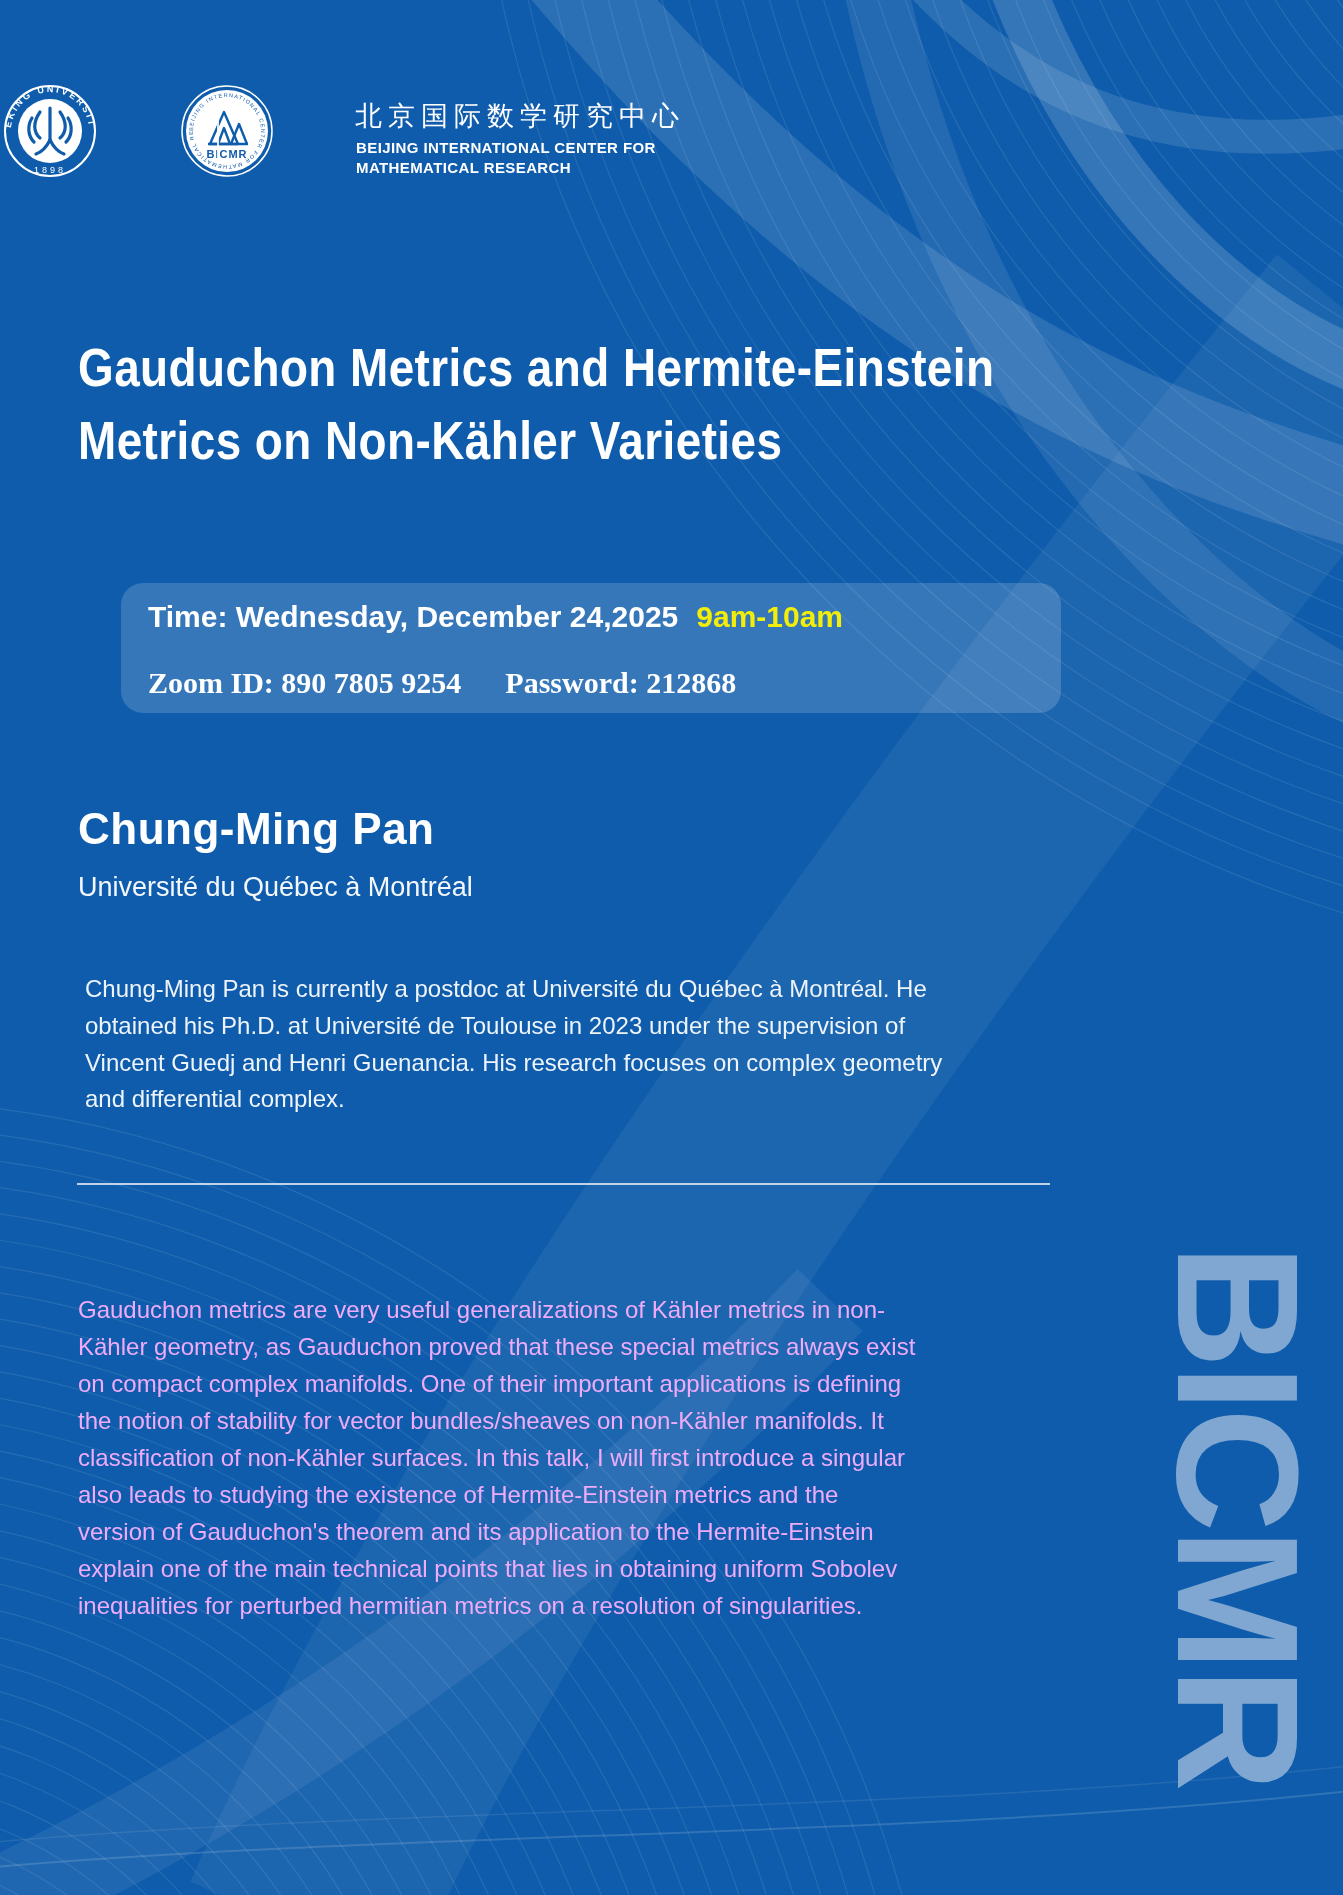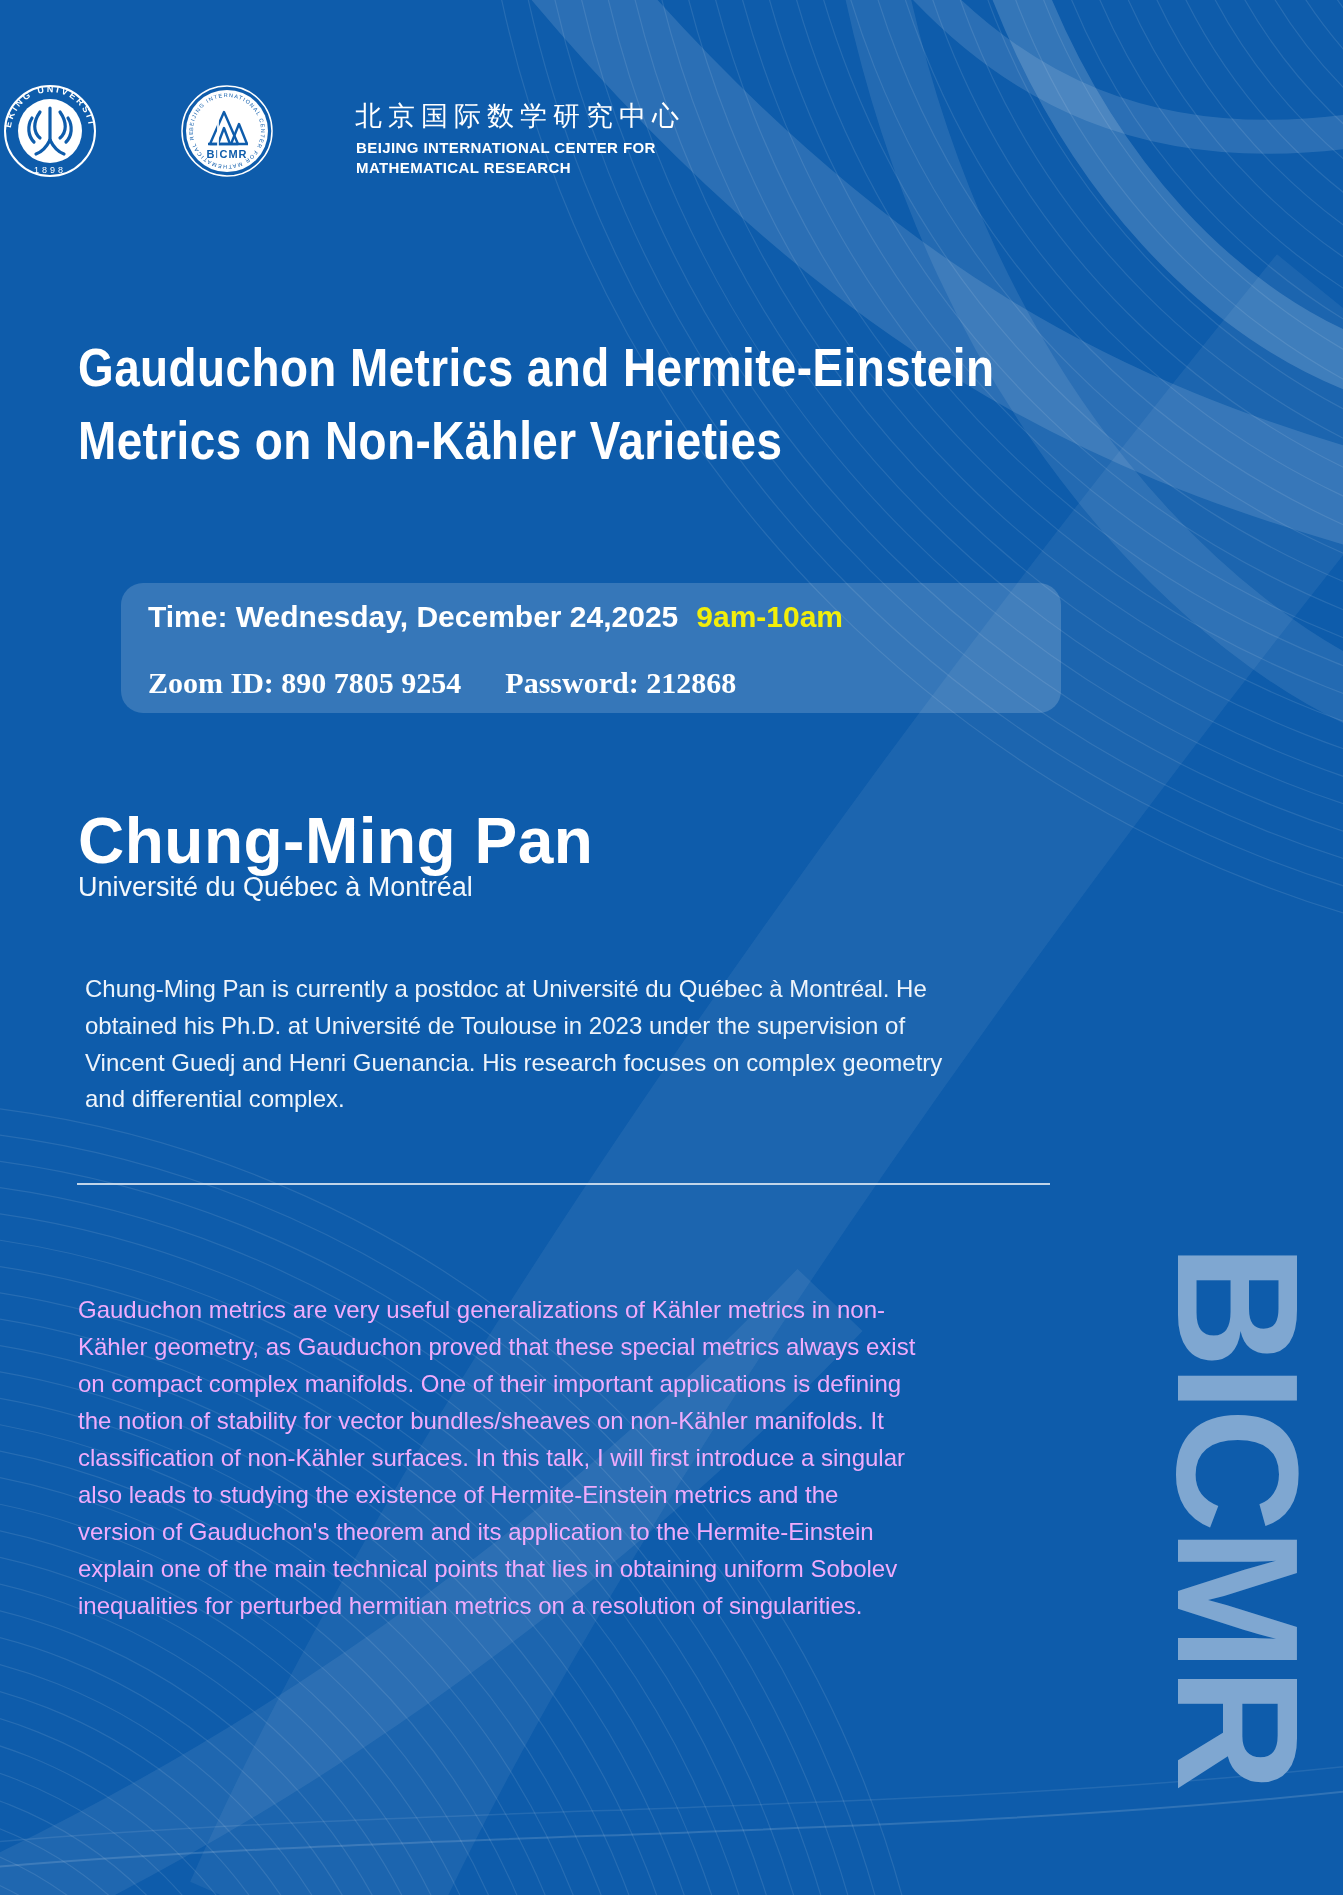--- a/index.html
+++ b/index.html
@@ -32,21 +32,21 @@
     position:absolute;left:77px;top:583px;width:940px;height:130px;
     border-radius:22px;background:rgba(255,255,255,0.17);margin-left:44px;
   }
   .session-line{position:absolute;left:27px;font-size:30px;font-weight:700;white-space:nowrap;}
   .session-line.l1{top:17px;}
   .session-line.l2{top:83px;font-family:Liberation Serif, serif;}
   .time-slot{color:#F2EE0A;margin-left:18px;}
   .pw{margin-left:44px;}
 
   
-  .speaker-name{position:absolute;left:78px;top:804px;font-size:64px;font-weight:700;white-space:nowrap;letter-spacing:0.5px;}
+  .speaker-name{position:absolute;left:78px;top:804px;font-size:44px;font-weight:700;white-space:nowrap;letter-spacing:0.5px;}
   .speaker-aff{position:absolute;left:78px;top:872px;font-size:27px;white-space:nowrap;color:#f4f8fc;}
 
   
   .bio{position:absolute;left:85px;top:971px;font-size:24px;line-height:36.8px;color:#eef4fb;}
   .abstract{position:absolute;left:78px;top:1291px;font-size:24px;line-height:37px;color:#f0abfc;}
   .tline{white-space:nowrap;}
 
   .section-divider{position:absolute;left:77px;top:1183px;width:973px;height:2px;background:rgba(222,233,243,0.85);}
 </style>
 </head>

